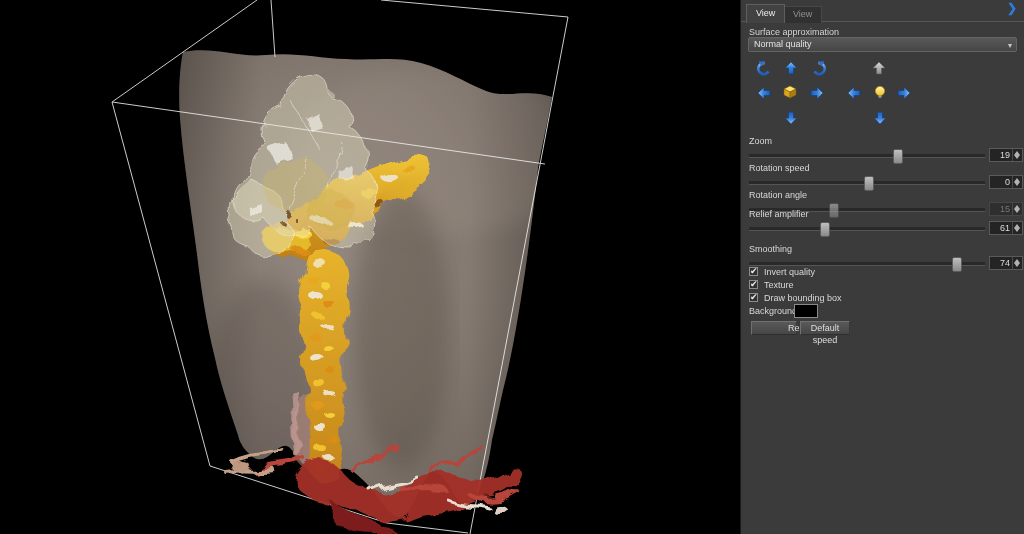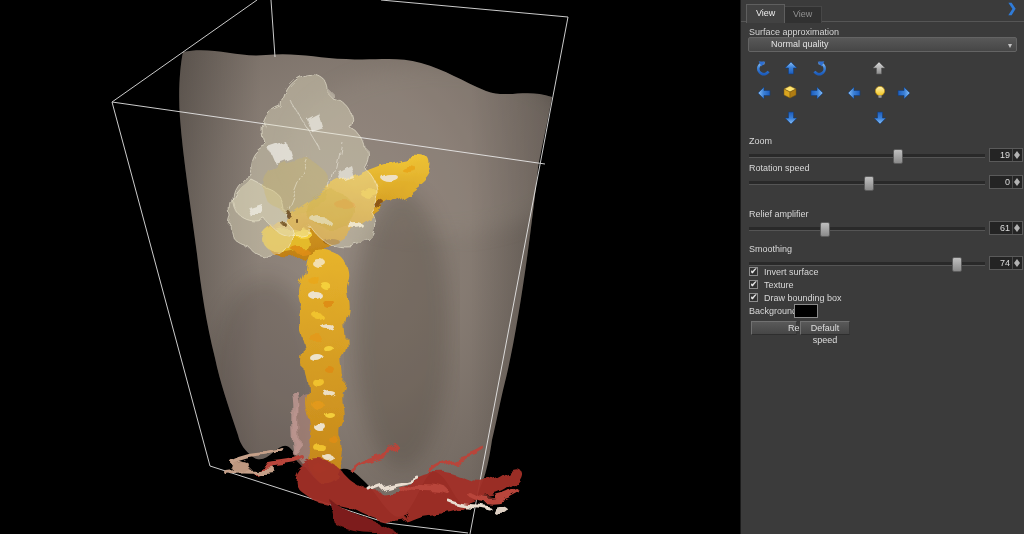--- a/index.html
+++ b/index.html
@@ -15,21 +15,21 @@
   .tab{position:absolute;line-height:16px;padding:0 9px;font-size:9px;white-space:nowrap;cursor:pointer;text-align:center;}
   .tab.t0{left:5px;}
   .tab.t1{left:42px;}
   .tab.active{top:4px;height:18px;background:#424242;border:1px solid #5f5f5f;border-bottom:none;color:#ededed;z-index:2;}
   .tab.inactive{top:6px;height:16px;background:#313131;border:1px solid #474747;border-bottom:none;color:#929292;line-height:14px;}
   .chevron{position:absolute;right:7px;top:1px;font-size:12px;font-weight:bold;color:#2f7bd8;cursor:pointer;}
 
   .plabel{position:absolute;left:8px;color:#d6d6d6;white-space:nowrap;}
   .dropdown{position:absolute;left:7px;top:37px;width:269px;height:15px;box-sizing:border-box;
             background:linear-gradient(#585858,#464646);border:1px solid #646464;border-radius:2px;
-            line-height:13px;padding:0 16px 0 22px;color:#e3e3e3;cursor:pointer;}
+            line-height:13px;padding:0 16px 0 5px;color:#e3e3e3;cursor:pointer;}
   .dd-arrow{position:absolute;right:4px;top:1px;color:#c4c4c4;font-size:8px;}
 
   .nav{position:absolute;left:0;top:56px;width:100%;height:74px;}
   .nav .ic{position:absolute;width:16px;height:16px;cursor:pointer;}
 
   .sgroup{position:absolute;left:0;width:100%;height:28px;}
   .slabel{position:absolute;left:8px;top:0;white-space:nowrap;}
   .track{position:absolute;left:8px;top:18px;width:236px;height:3px;background:#292929;
          border-bottom:1px solid #555;cursor:pointer;}
   .handle{position:absolute;top:-5px;left:0;width:8px;height:13px;border-radius:2px;
@@ -337,20 +337,33 @@
           <div class="handle" style="left: calc(51% - 5px);"></div>
         </div>
       <div class="spin">
         <span class="spinval">0</span>
         <span class="spinbtns">
             <i class="su"></i>
             <i class="sd"></i>
           </span>
       </div>
     </div>
+    <div class="sgroup disabled" style="top:190px">
+      <div class="slabel">Rotation angle</div>
+      <div class="track">
+          <div class="handle" style="left: calc(36% - 5px);"></div>
+        </div>
+      <div class="spin">
+        <span class="spinval">15</span>
+        <span class="spinbtns">
+            <i class="su"></i>
+            <i class="sd"></i>
+          </span>
+      </div>
+    </div>
     <div class="sgroup" style="top:209px">
       <div class="slabel">Relief amplifier</div>
       <div class="track">
           <div class="handle" style="left: calc(32% - 5px);"></div>
         </div>
       <div class="spin">
         <span class="spinval">61</span>
         <span class="spinbtns">
             <i class="su"></i>
             <i class="sd"></i>
@@ -366,21 +379,21 @@
         <span class="spinval">74</span>
         <span class="spinbtns">
             <i class="su"></i>
             <i class="sd"></i>
           </span>
       </div>
     </div>
 
     <div class="crow" style="top:267px">
       <span class="cbox checked"></span>
-      <span class="clabel">Invert surface</span>
+      <span class="clabel">Invert quality</span>
     </div>
     <div class="crow" style="top:280px">
       <span class="cbox checked"></span>
       <span class="clabel">Texture</span>
     </div>
     <div class="crow" style="top:293px">
       <span class="cbox checked"></span>
       <span class="clabel">Draw bounding box</span>
     </div>
 

